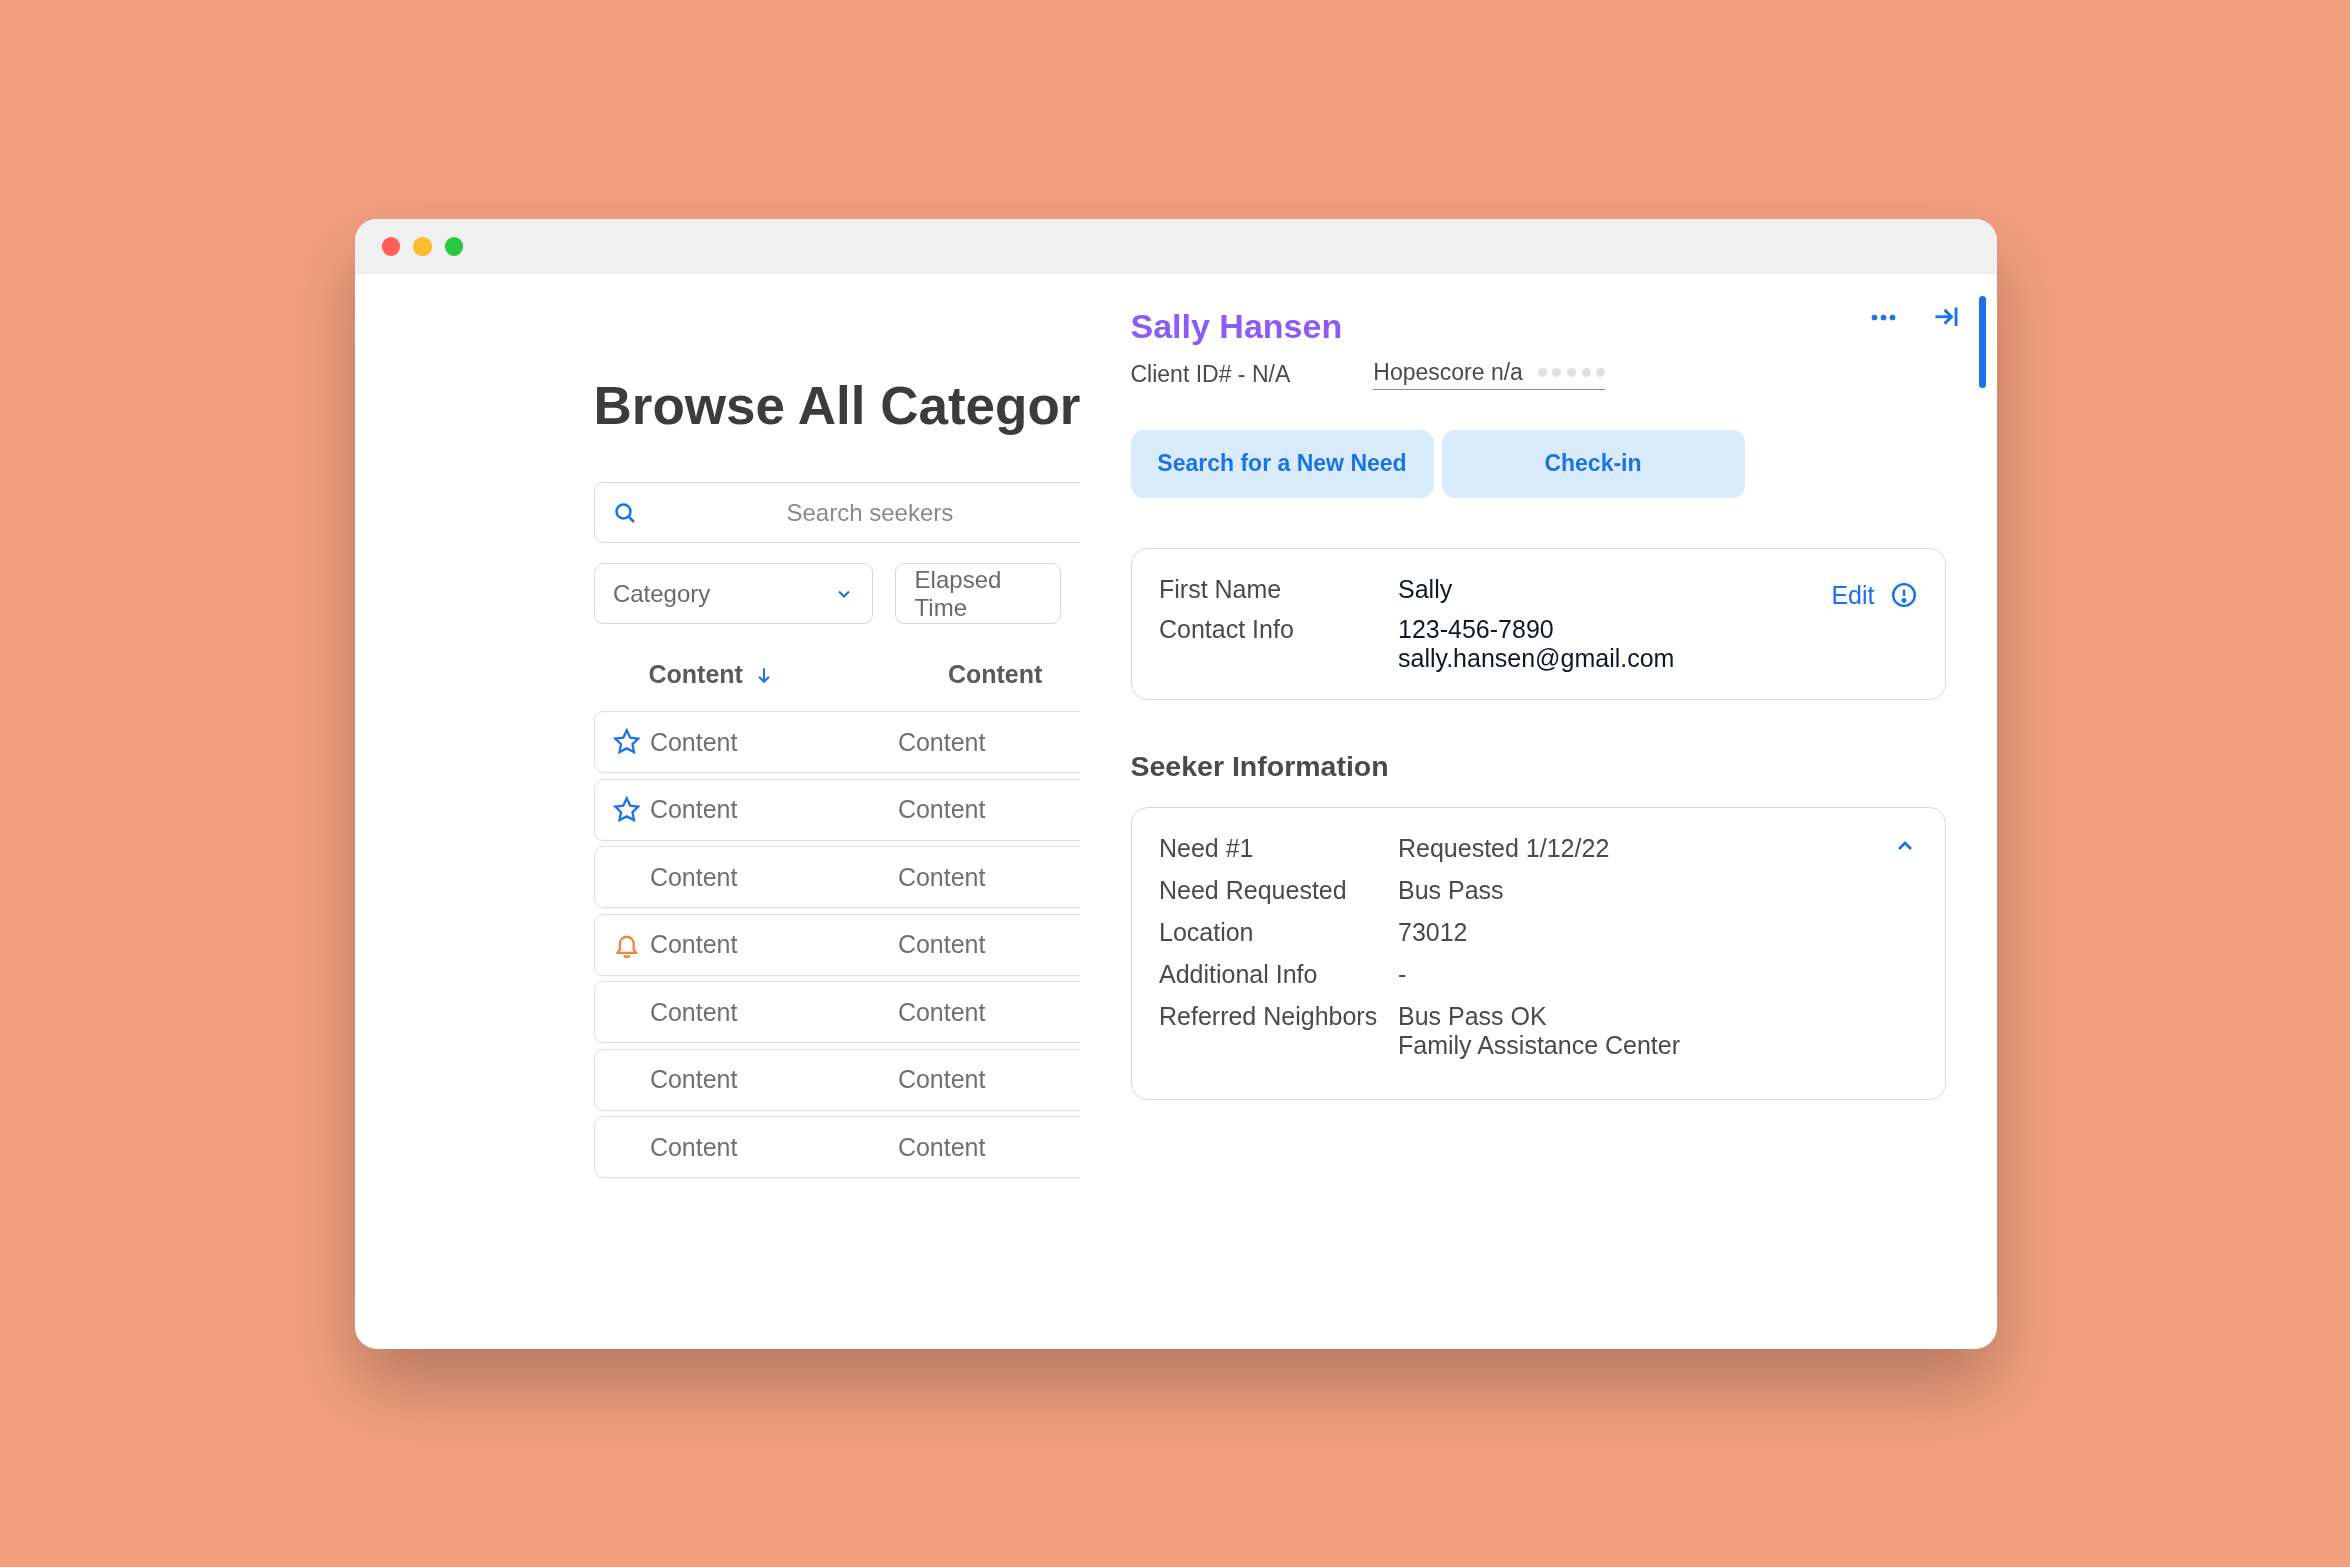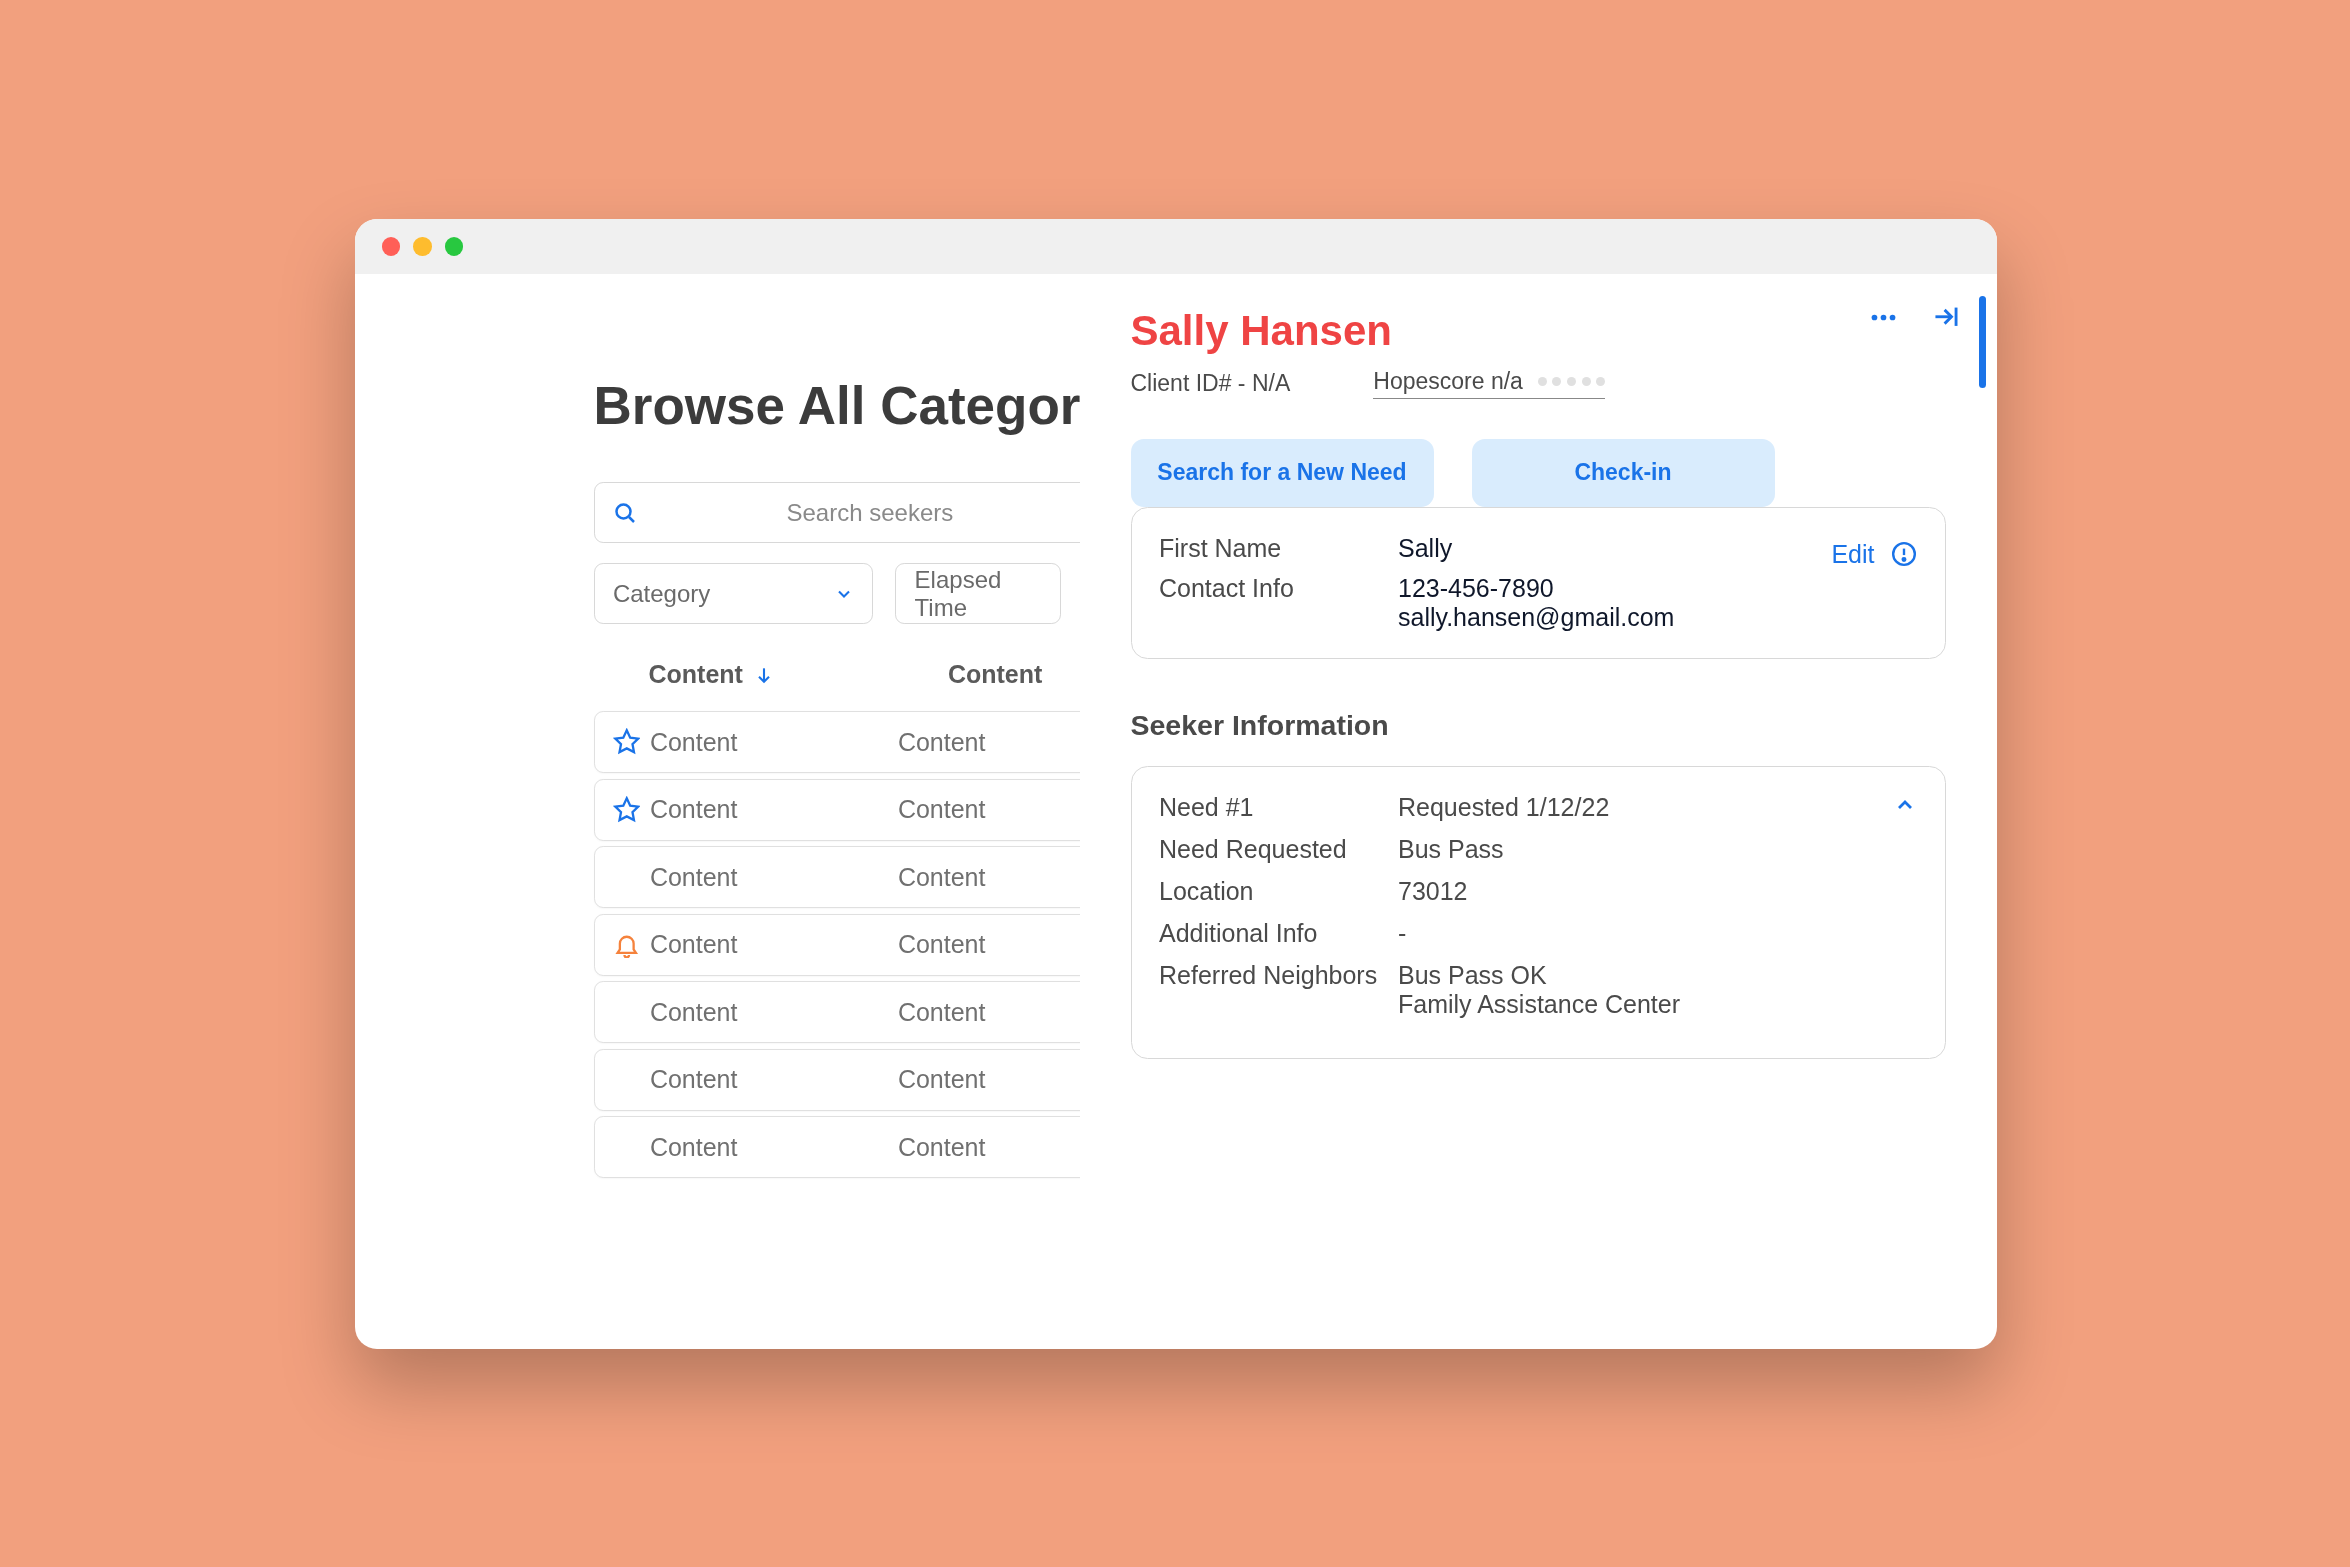--- a/index.html
+++ b/index.html
@@ -133,37 +133,37 @@
 .scroll-indicator {
   position: absolute;
   top: 22px;
   right: 11px;
   width: 6.4px;
   height: 92px;
   background: #1a73e8;
   border-radius: 3.7px;
 }
 .client-name {
-  font-size: 42px;
+  font-size: 34px;
   font-weight: 600;
-  color: #ef4444;
+  color: #8b5cf6;
   margin-bottom: 13px;
 }
 .client-meta {
   display: flex;
   gap: 83px;
   align-items: center;
   font-size: 23px;
   color: #4a4a4a;
   margin-bottom: 40px;
 }
 .client-meta .hopescore { border-bottom: 1.4px solid #888; padding-bottom: 2.8px; display: inline-flex; align-items: center; gap: 14.7px; }
 .dots-meter { display: flex; gap: 5.5px; }
 .dots-meter span { width: 9.2px; height: 9.2px; border-radius: 50%; background: #e0e0e0; }
-.action-buttons { display: flex; gap: 38px; }
+.action-buttons { display: flex; gap: 8px; margin-bottom: 50px; }
 .action-btn {
   background: #d9ecfd;
   color: #1a73e8;
   border: none;
   border-radius: 13px;
   height: 68px;
   width: 303px;
   font-size: 23px;
   font-weight: 600;
   cursor: pointer;

